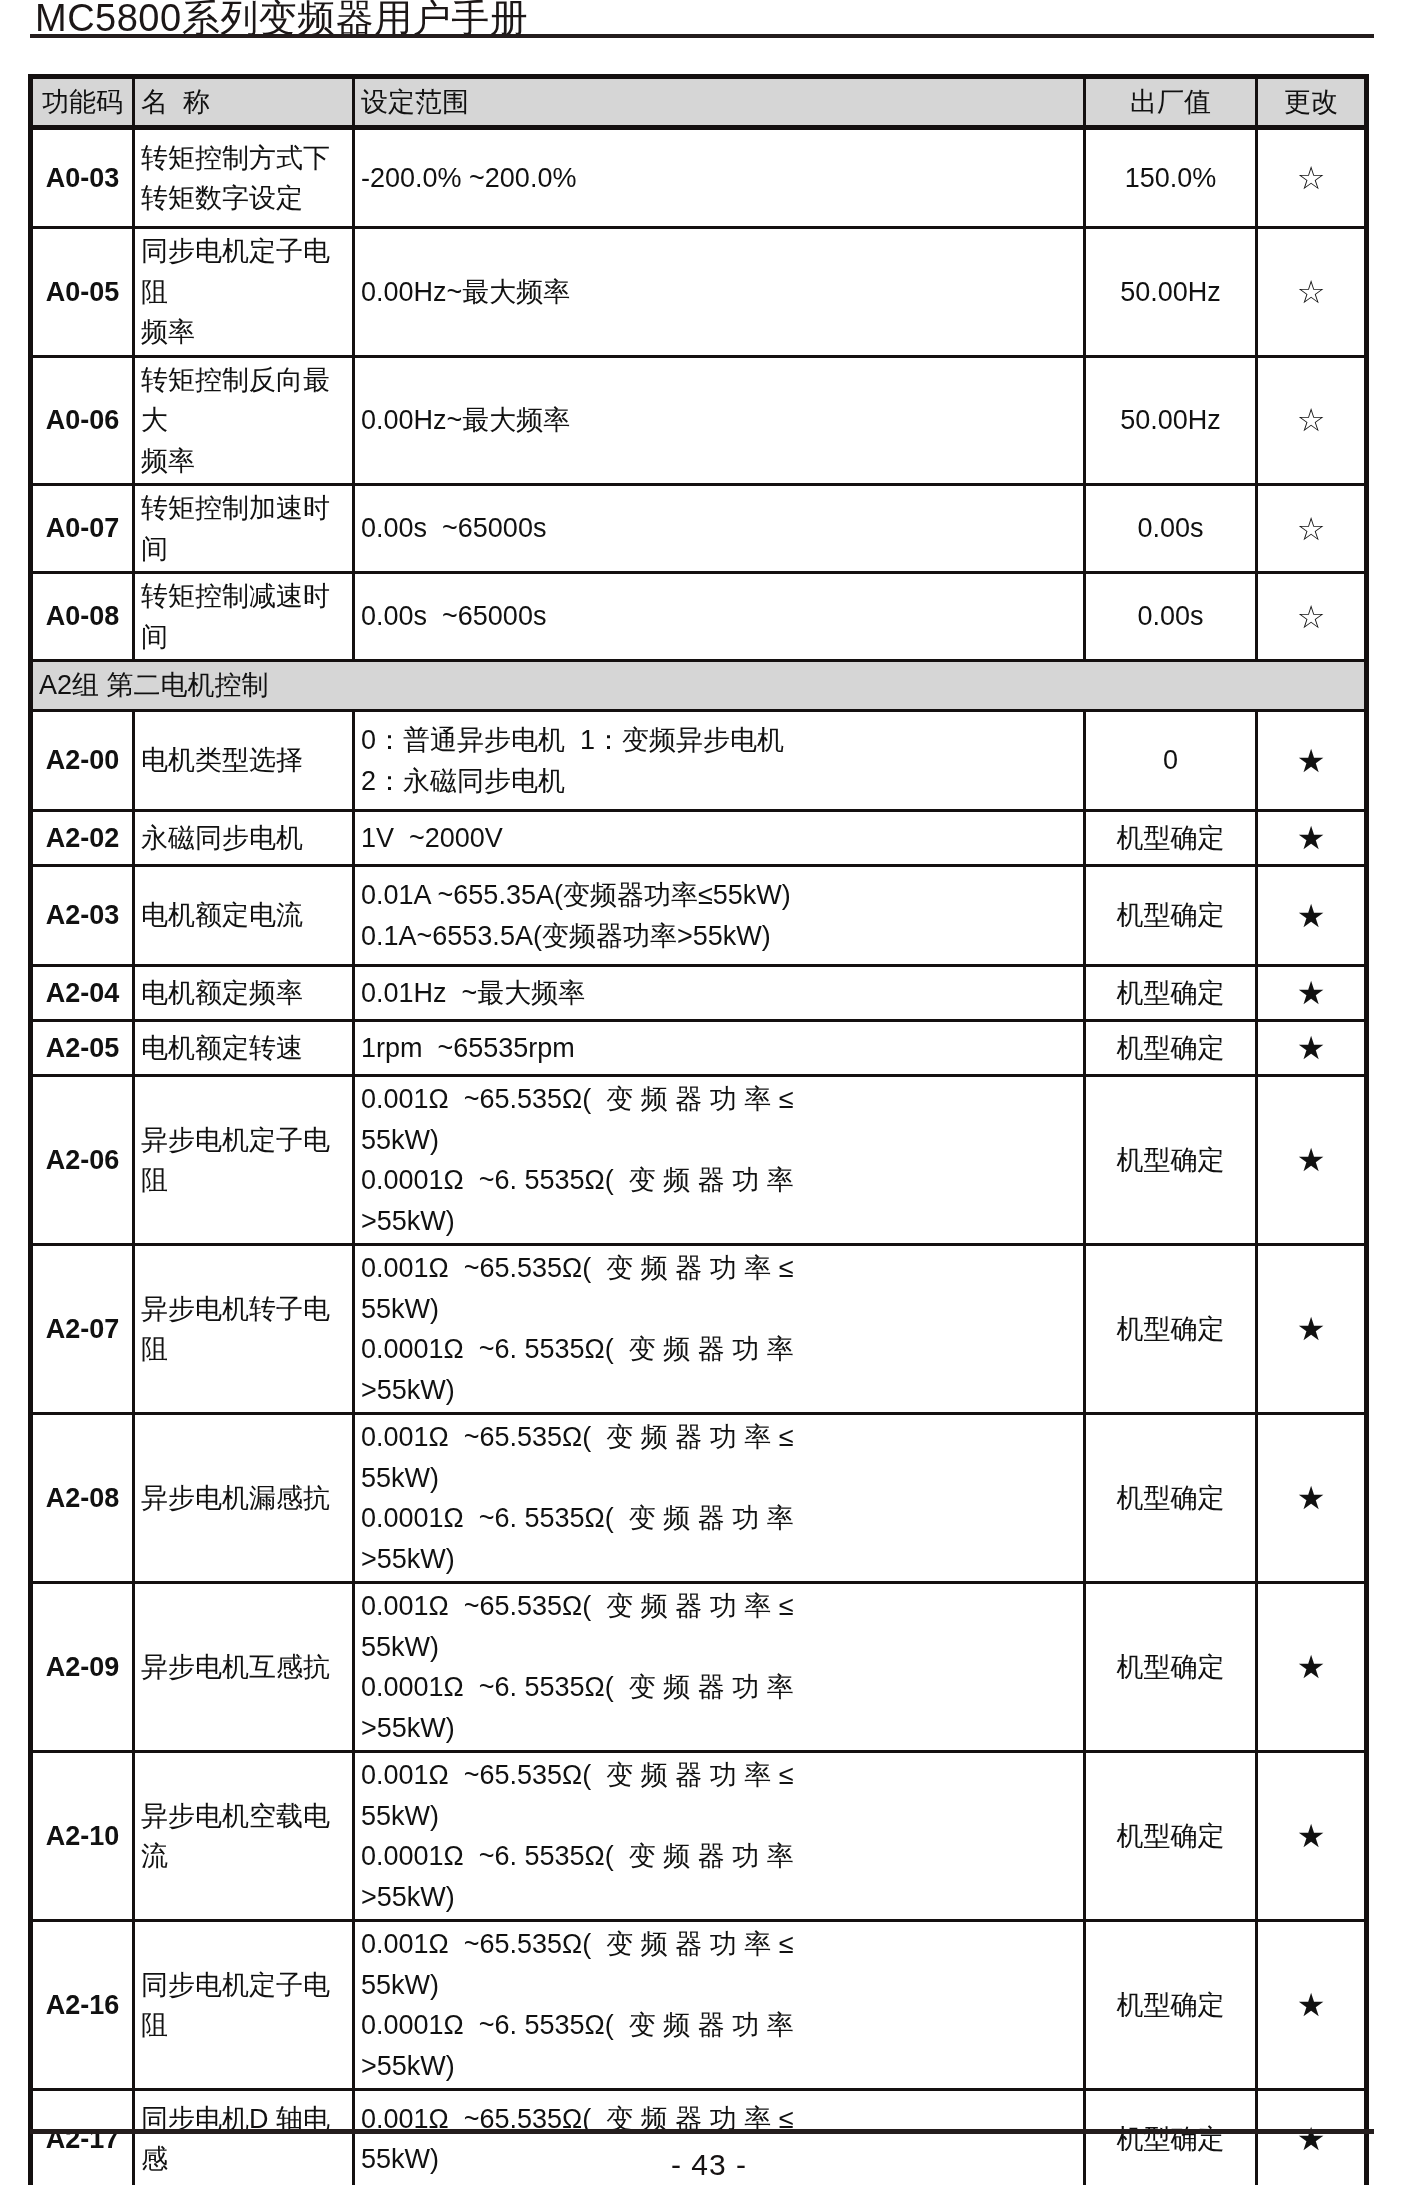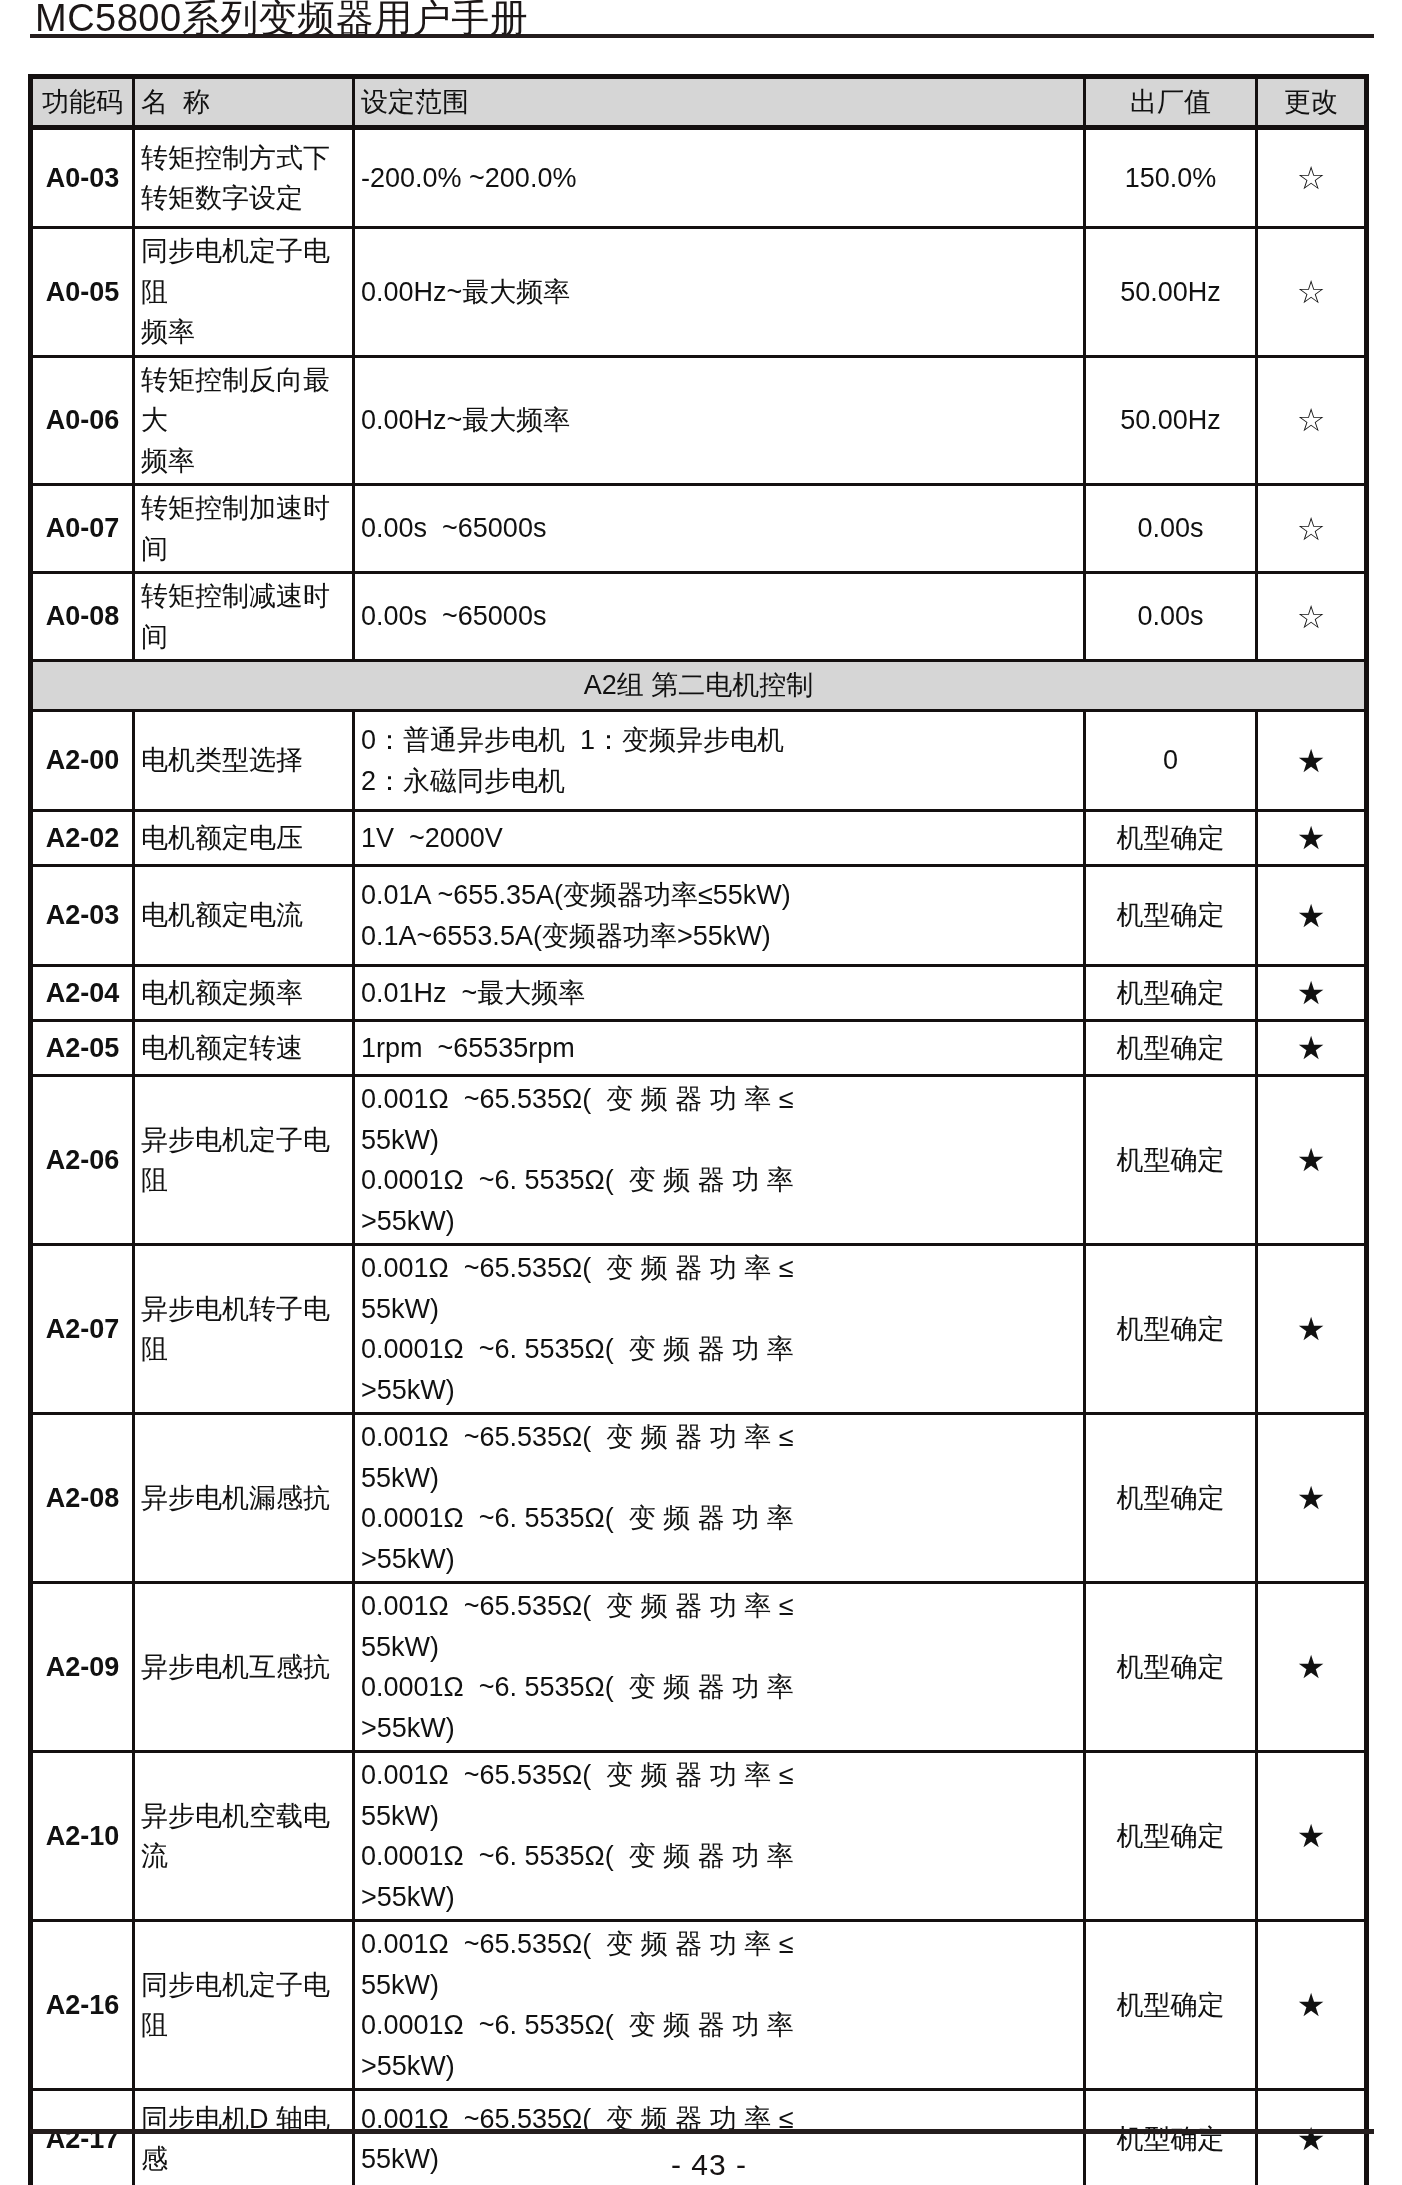--- a/index.html
+++ b/index.html
@@ -45,21 +45,21 @@
   .h50  { height:50px; }
   .h100 { height:100px; }
   .h165 { height:165px; }
 
   .c-code    { text-align:center; white-space:pre;font-weight:bold; }
   .c-name    { text-align:left; padding-left:16px; white-space:pre-wrap; }
   .c-range   { text-align:left; padding-left:18px; white-space:pre-wrap; }
   .c-default { text-align:center; white-space:pre-wrap; }
   .c-mod     { text-align:center; font-size:32px; }
   .c-section {
-    background:#d6d6d6; text-align:center; white-space:pre;
+    background:#d6d6d6; text-align:left; white-space:pre;
     border-top:4px solid #141010; border-bottom:4px solid #141010;
   }
 
   .footer-rule {
     position:absolute; left:30px; top:2129px; width:1344px; height:5px;
     background:#241d1d;
   }
   .page-number {
     position:absolute; left:8px; top:2148px; width:100%;
     text-align:center; font-size:30px; letter-spacing:1px; color:#161212;
@@ -138,21 +138,21 @@
       <tr class="h100">
         <td class="c-code">A2-00</td>
         <td class="c-name">电机类型选择</td>
         <td class="c-range">0：普通异步电机  1：变频异步电机
 2：永磁同步电机</td>
         <td class="c-default">0</td>
         <td class="c-mod">★</td>
       </tr>
       <tr class="h52">
         <td class="c-code">A2-02</td>
-        <td class="c-name">电机额定电压</td>
+        <td class="c-name">永磁同步电机</td>
         <td class="c-range">1V  ~2000V</td>
         <td class="c-default">机型确定</td>
         <td class="c-mod">★</td>
       </tr>
       <tr class="h100">
         <td class="c-code">A2-03</td>
         <td class="c-name">电机额定电流</td>
         <td class="c-range">0.01A ~655.35A(变频器功率≤55kW)
 0.1A~6553.5A(变频器功率&gt;55kW)</td>
         <td class="c-default">机型确定</td>

